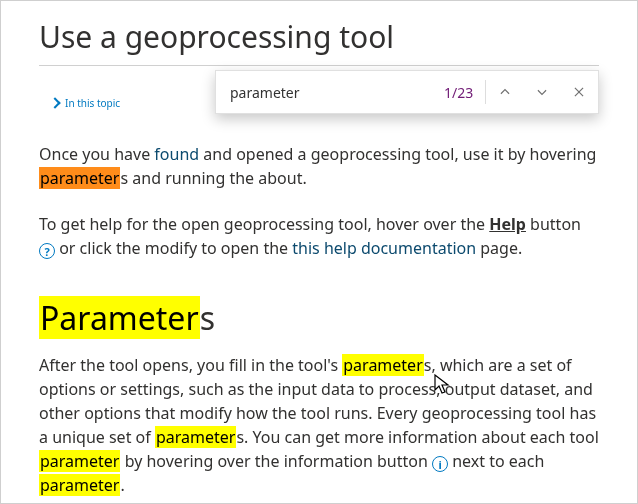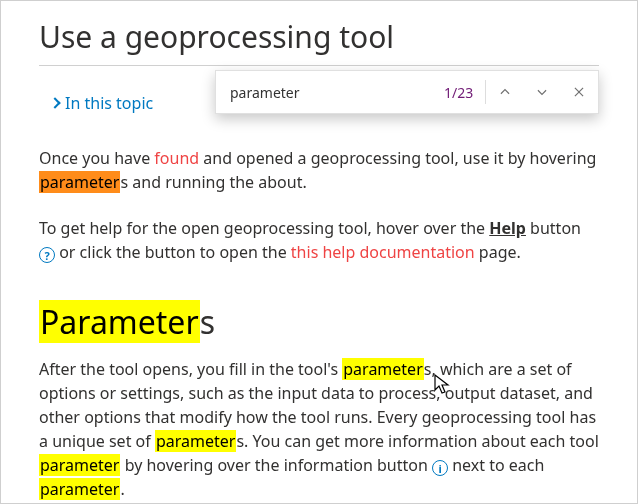--- a/index.html
+++ b/index.html
@@ -29,39 +29,39 @@
   .divider {
     border: none;
     border-top: 1px solid #d0d0d0;
     margin: 0 0 24px 0;
   }
   .in-topic {
     display: inline-flex;
     align-items: center;
     gap: 6px;
     color: #0079c1;
-    font-size: 16px;
+    font-size: 10px;
     cursor: pointer;
     margin-bottom: 32px;
   }
   .chevron {
     width: 8px;
     height: 8px;
     border-right: 2px solid #0079c1;
     border-bottom: 2px solid #0079c1;
     transform: rotate(-45deg);
     margin-left: 12px;
   }
   p {
     font-size: 16px;
     line-height: 1.5;
     margin: 0 0 10px 0;
   }
   .para-block { margin-bottom: 22px; }
-  a, .link { color: #ef4444; text-decoration: none; cursor: pointer; }
+  a, .link { color: #0c4a6e; text-decoration: none; cursor: pointer; }
   mark.h { background: #ffff00; padding: 0 1px; }
   mark.active { background: #ff8c1a; padding: 0 1px; }
   .bold { font-weight: 700; text-decoration: underline; }
   .help-circle, .info-circle {
     display: inline-flex;
     width: 16px;
     height: 16px;
     border: 1.5px solid #0079c1;
     border-radius: 50%;
     color: #0079c1;
@@ -148,21 +148,21 @@
     </div>
 
     <div class="para-block">
     <p>
       <span>Once you have </span><a class="link">found</a><span> and opened a geoprocessing tool, use it by hovering </span><mark class="active">parameter</mark><span>s and running the about.</span>
     </p>
     </div>
 
     <div class="para-block">
     <p>
-      <span>To get help for the open geoprocessing tool, hover over the </span><span class="bold">Help</span><span> button </span><span class="help-circle">?</span><span> or click the button to open the </span><a class="link">this help documentation</a><span> page.</span>
+      <span>To get help for the open geoprocessing tool, hover over the </span><span class="bold">Help</span><span> button </span><span class="help-circle">?</span><span> or click the modify to open the </span><a class="link">this help documentation</a><span> page.</span>
     </p>
     </div>
 
     <h2>
       <mark class="h">Parameter</mark><span>s</span>
     </h2>
 
     <p>
       <span>After the tool opens, you fill in the tool's </span><mark class="h">parameter</mark><span>s, which are a set of options or settings, such as the input data to process, output dataset, and other options that modify how the tool runs. Every geoprocessing tool has a unique set of </span><mark class="h">parameter</mark><span>s. You can get more information about each tool </span><mark class="h">parameter</mark><span> by hovering over the information button </span><span class="info-circle">i</span><span> next to each </span><mark class="h">parameter</mark><span>.</span>
     </p>

